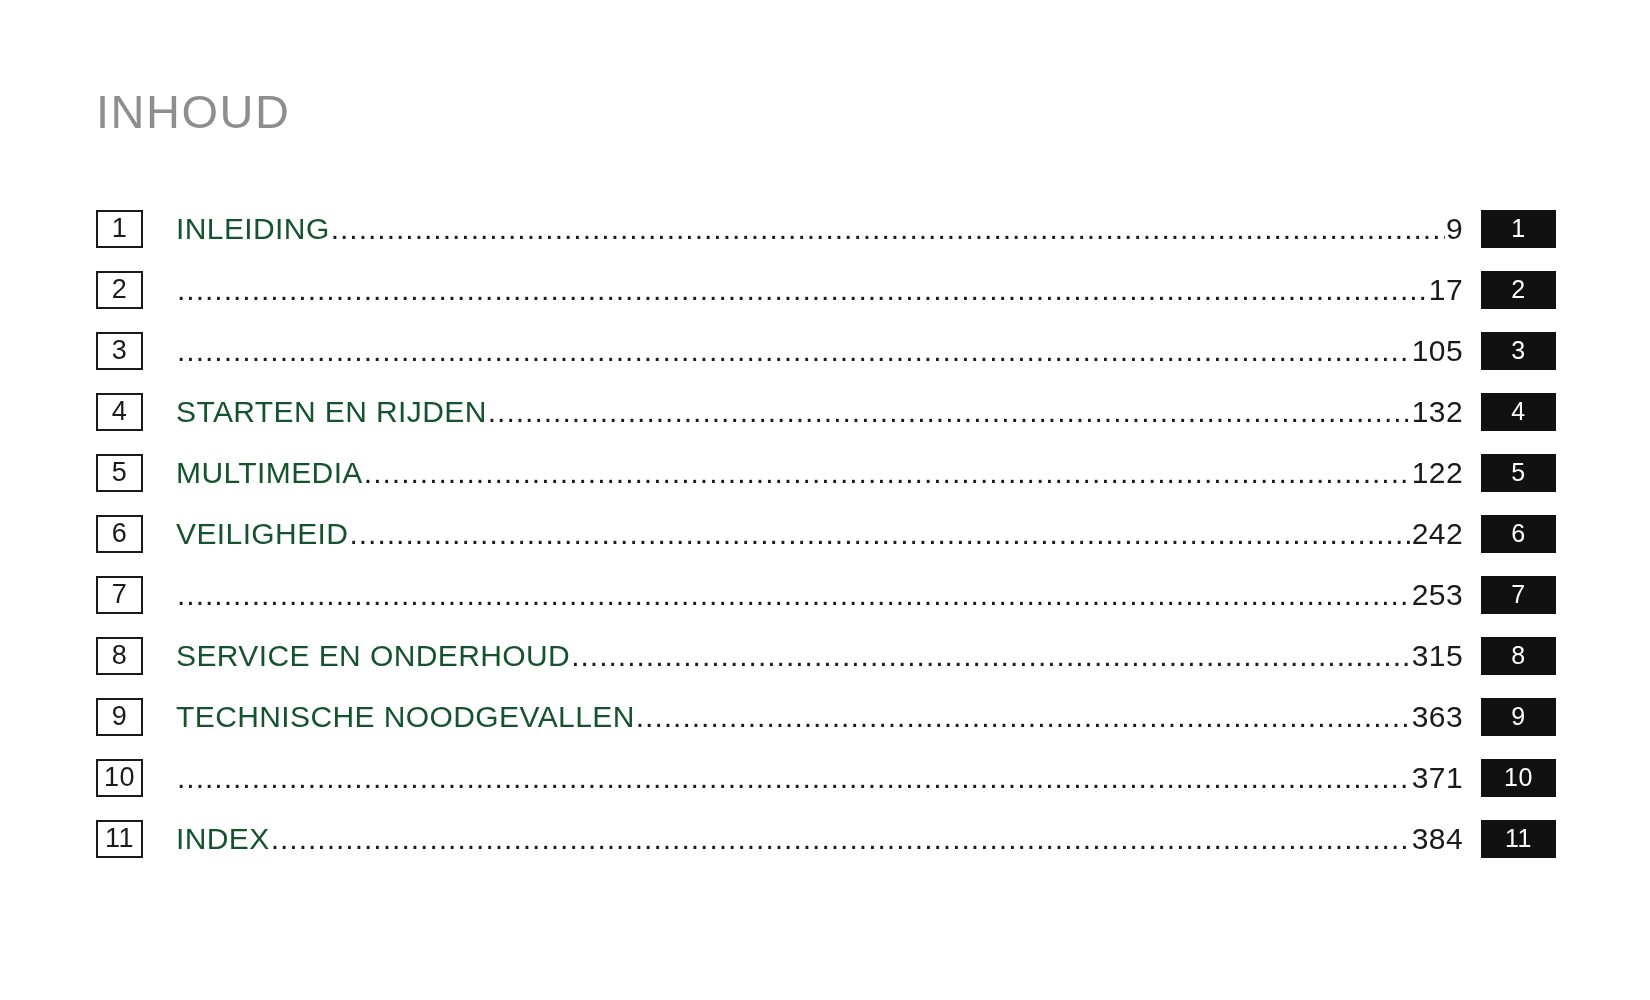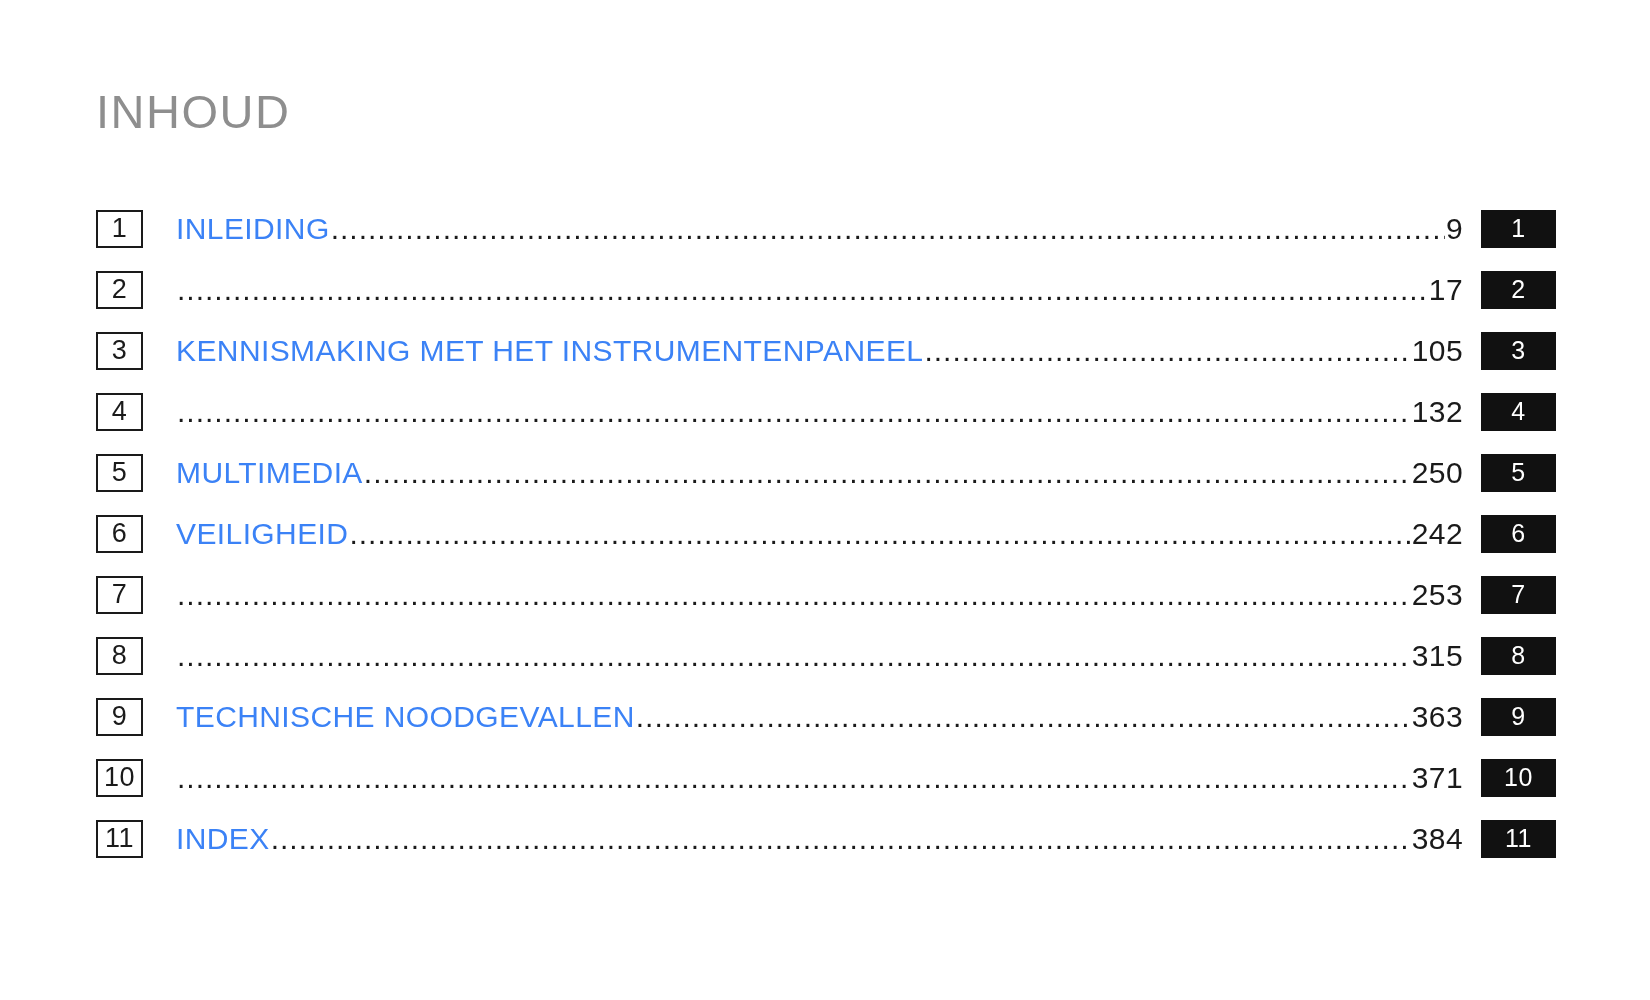--- a/index.html
+++ b/index.html
@@ -61,21 +61,21 @@
     display: flex;
     align-items: baseline;
     margin-left: 33px;
     min-width: 0;
     overflow: hidden;
   }
   .entry-label {
     font-size: 30px;
     letter-spacing: 0.4px;
     white-space: nowrap;
-    color: #3b82f6;
+    color: #14532d;
   }
   .leader {
     flex: 1 1 auto;
     overflow: hidden;
     white-space: nowrap;
     font-size: 30px;
     color: #1a1a1a;
     margin: 0 1px;
     letter-spacing: 1px;
   }
@@ -122,42 +122,42 @@
       <div class="entry">
         <span class="leader">..................................................................................................................................................</span>
         <span class="entry-page">17</span>
       </div>
       <div class="tab">2</div>
     </div>
 
     <div class="toc-row">
       <div class="num-box">3</div>
       <div class="entry">
-        <span class="entry-label">KENNISMAKING MET HET INSTRUMENTENPANEEL</span>
         <span class="leader">..................................................................................................................................................</span>
         <span class="entry-page">105</span>
       </div>
       <div class="tab">3</div>
     </div>
 
     <div class="toc-row">
       <div class="num-box">4</div>
       <div class="entry">
+        <span class="entry-label">STARTEN EN RIJDEN</span>
         <span class="leader">..................................................................................................................................................</span>
         <span class="entry-page">132</span>
       </div>
       <div class="tab">4</div>
     </div>
 
     <div class="toc-row">
       <div class="num-box">5</div>
       <div class="entry">
         <span class="entry-label">MULTIMEDIA</span>
         <span class="leader">..................................................................................................................................................</span>
-        <span class="entry-page">250</span>
+        <span class="entry-page">122</span>
       </div>
       <div class="tab">5</div>
     </div>
 
     <div class="toc-row">
       <div class="num-box">6</div>
       <div class="entry">
         <span class="entry-label">VEILIGHEID</span>
         <span class="leader">..................................................................................................................................................</span>
         <span class="entry-page">242</span>
@@ -170,20 +170,21 @@
       <div class="entry">
         <span class="leader">..................................................................................................................................................</span>
         <span class="entry-page">253</span>
       </div>
       <div class="tab">7</div>
     </div>
 
     <div class="toc-row">
       <div class="num-box">8</div>
       <div class="entry">
+        <span class="entry-label">SERVICE EN ONDERHOUD</span>
         <span class="leader">..................................................................................................................................................</span>
         <span class="entry-page">315</span>
       </div>
       <div class="tab">8</div>
     </div>
 
     <div class="toc-row">
       <div class="num-box">9</div>
       <div class="entry">
         <span class="entry-label">TECHNISCHE NOODGEVALLEN</span>

